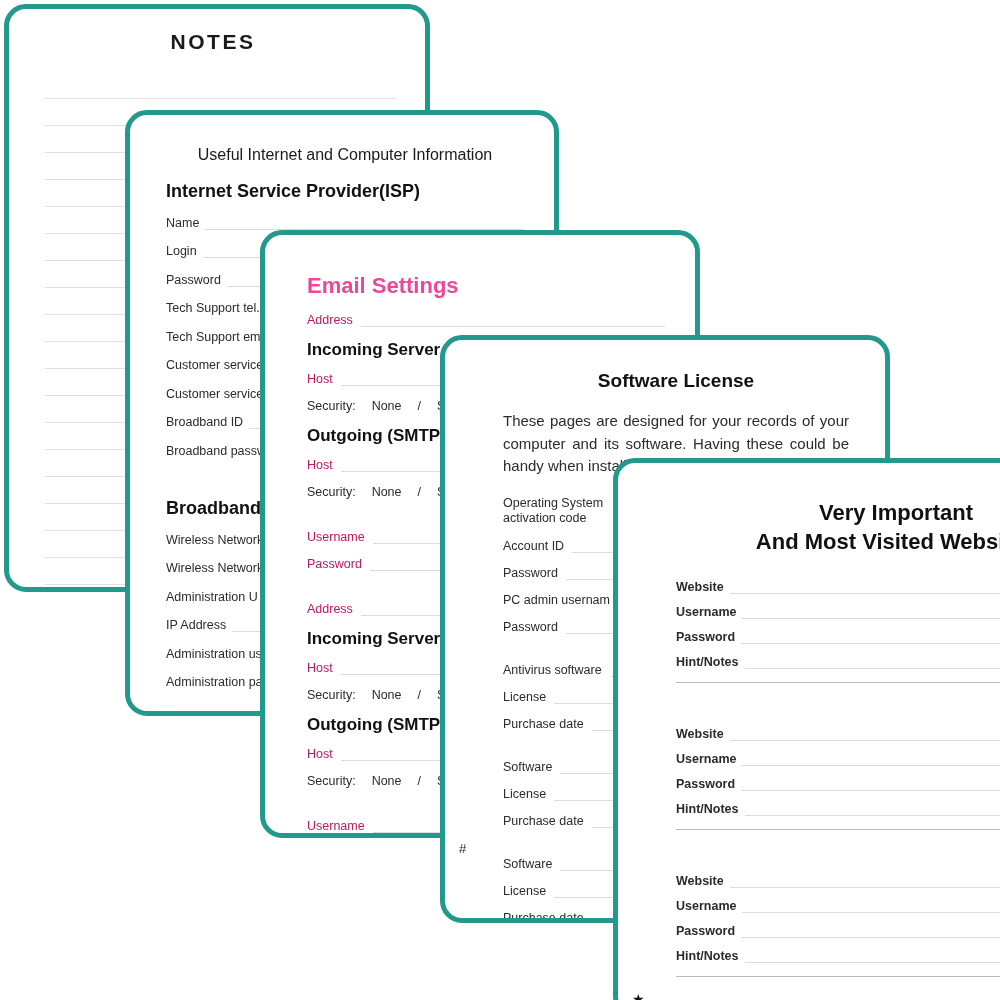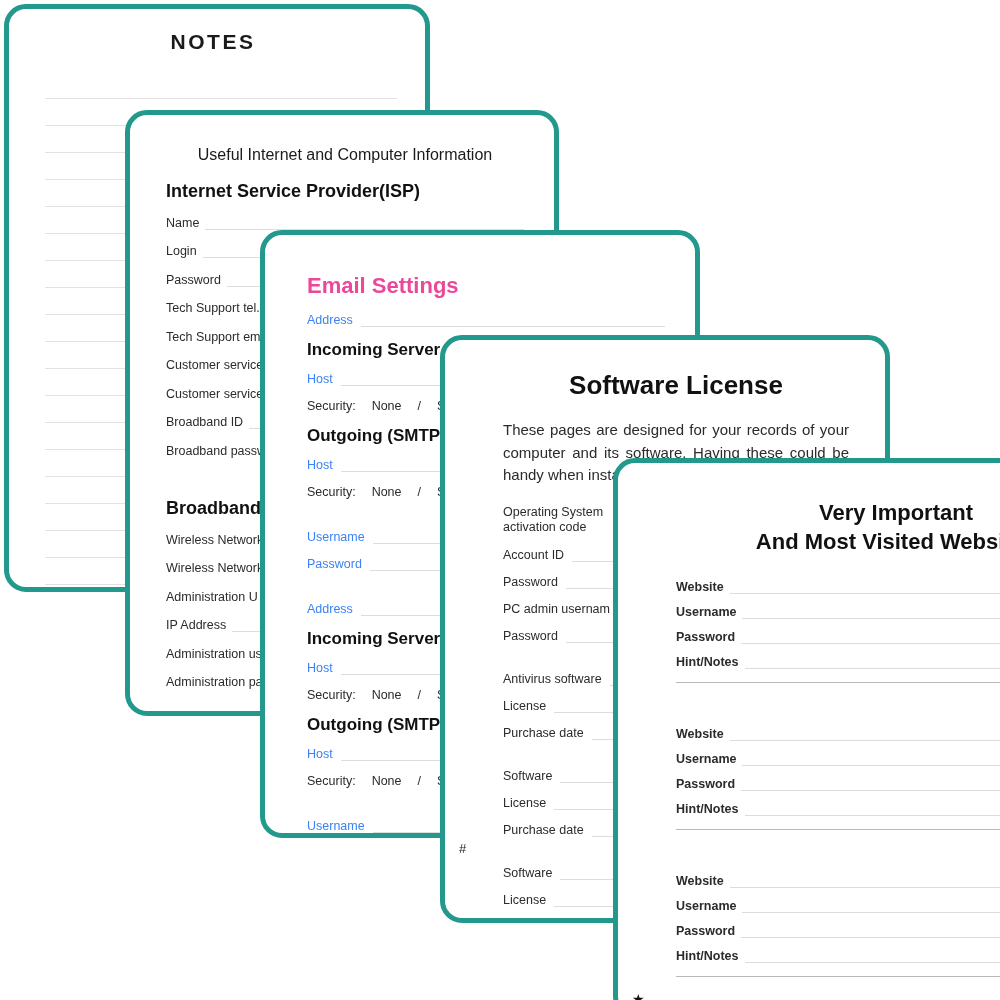--- a/index.html
+++ b/index.html
@@ -53,33 +53,33 @@
   }
   .frow .lbl{flex:0 0 auto;padding-right:6px;}
   .frow .dash{flex:1 1 auto;border-bottom:1px solid #dcdcdc;height:11px;}
 
   
   #card-email{left:260px;top:230px;width:440px;height:608px;}
   .em-inner{padding:38px 30px 0 42px;}
   .em-title{font-size:22px;font-weight:bold;color:#ec4899;margin:0 0 14px 0;}
   .em-h3{font-size:17px;font-weight:bold;color:#111;margin:12px 0 12px 0;}
   .em-row{
-    display:flex;align-items:flex-end;font-size:12.5px;color:#3b82f6;
+    display:flex;align-items:flex-end;font-size:12.5px;color:#be185d;
     margin-bottom:13px;white-space:nowrap;
   }
   .em-row .lbl{flex:0 0 auto;padding-right:8px;}
   .em-row .dash{flex:1 1 auto;border-bottom:1px solid #dcdcdc;height:11px;}
   .sec-row{font-size:12.5px;color:#2b2b2b;margin-bottom:13px;white-space:nowrap;}
   .sec-row span{margin-right:16px;}
   .em-gap{height:18px;}
 
   
   #card-sw{left:440px;top:335px;width:450px;height:588px;}
   .sw-inner{padding:30px 36px 0 58px;}
-  .sw-title{text-align:center;font-size:26px;font-weight:bold;color:#111;margin:0 0 18px 0;}
+  .sw-title{text-align:center;font-size:19px;font-weight:bold;color:#111;margin:0 0 18px 0;}
   .sw-para{
     font-size:15px;line-height:1.5;color:#2b2b2b;
     text-align:justify;margin:0 0 18px 0;
   }
   .sw-row{
     display:flex;align-items:flex-end;font-size:12.5px;color:#2b2b2b;
     margin-bottom:13px;white-space:nowrap;
   }
   .sw-row .lbl{flex:0 0 auto;padding-right:8px;}
   .sw-row .lbl.wrap{white-space:normal;line-height:1.2;max-width:120px;}

